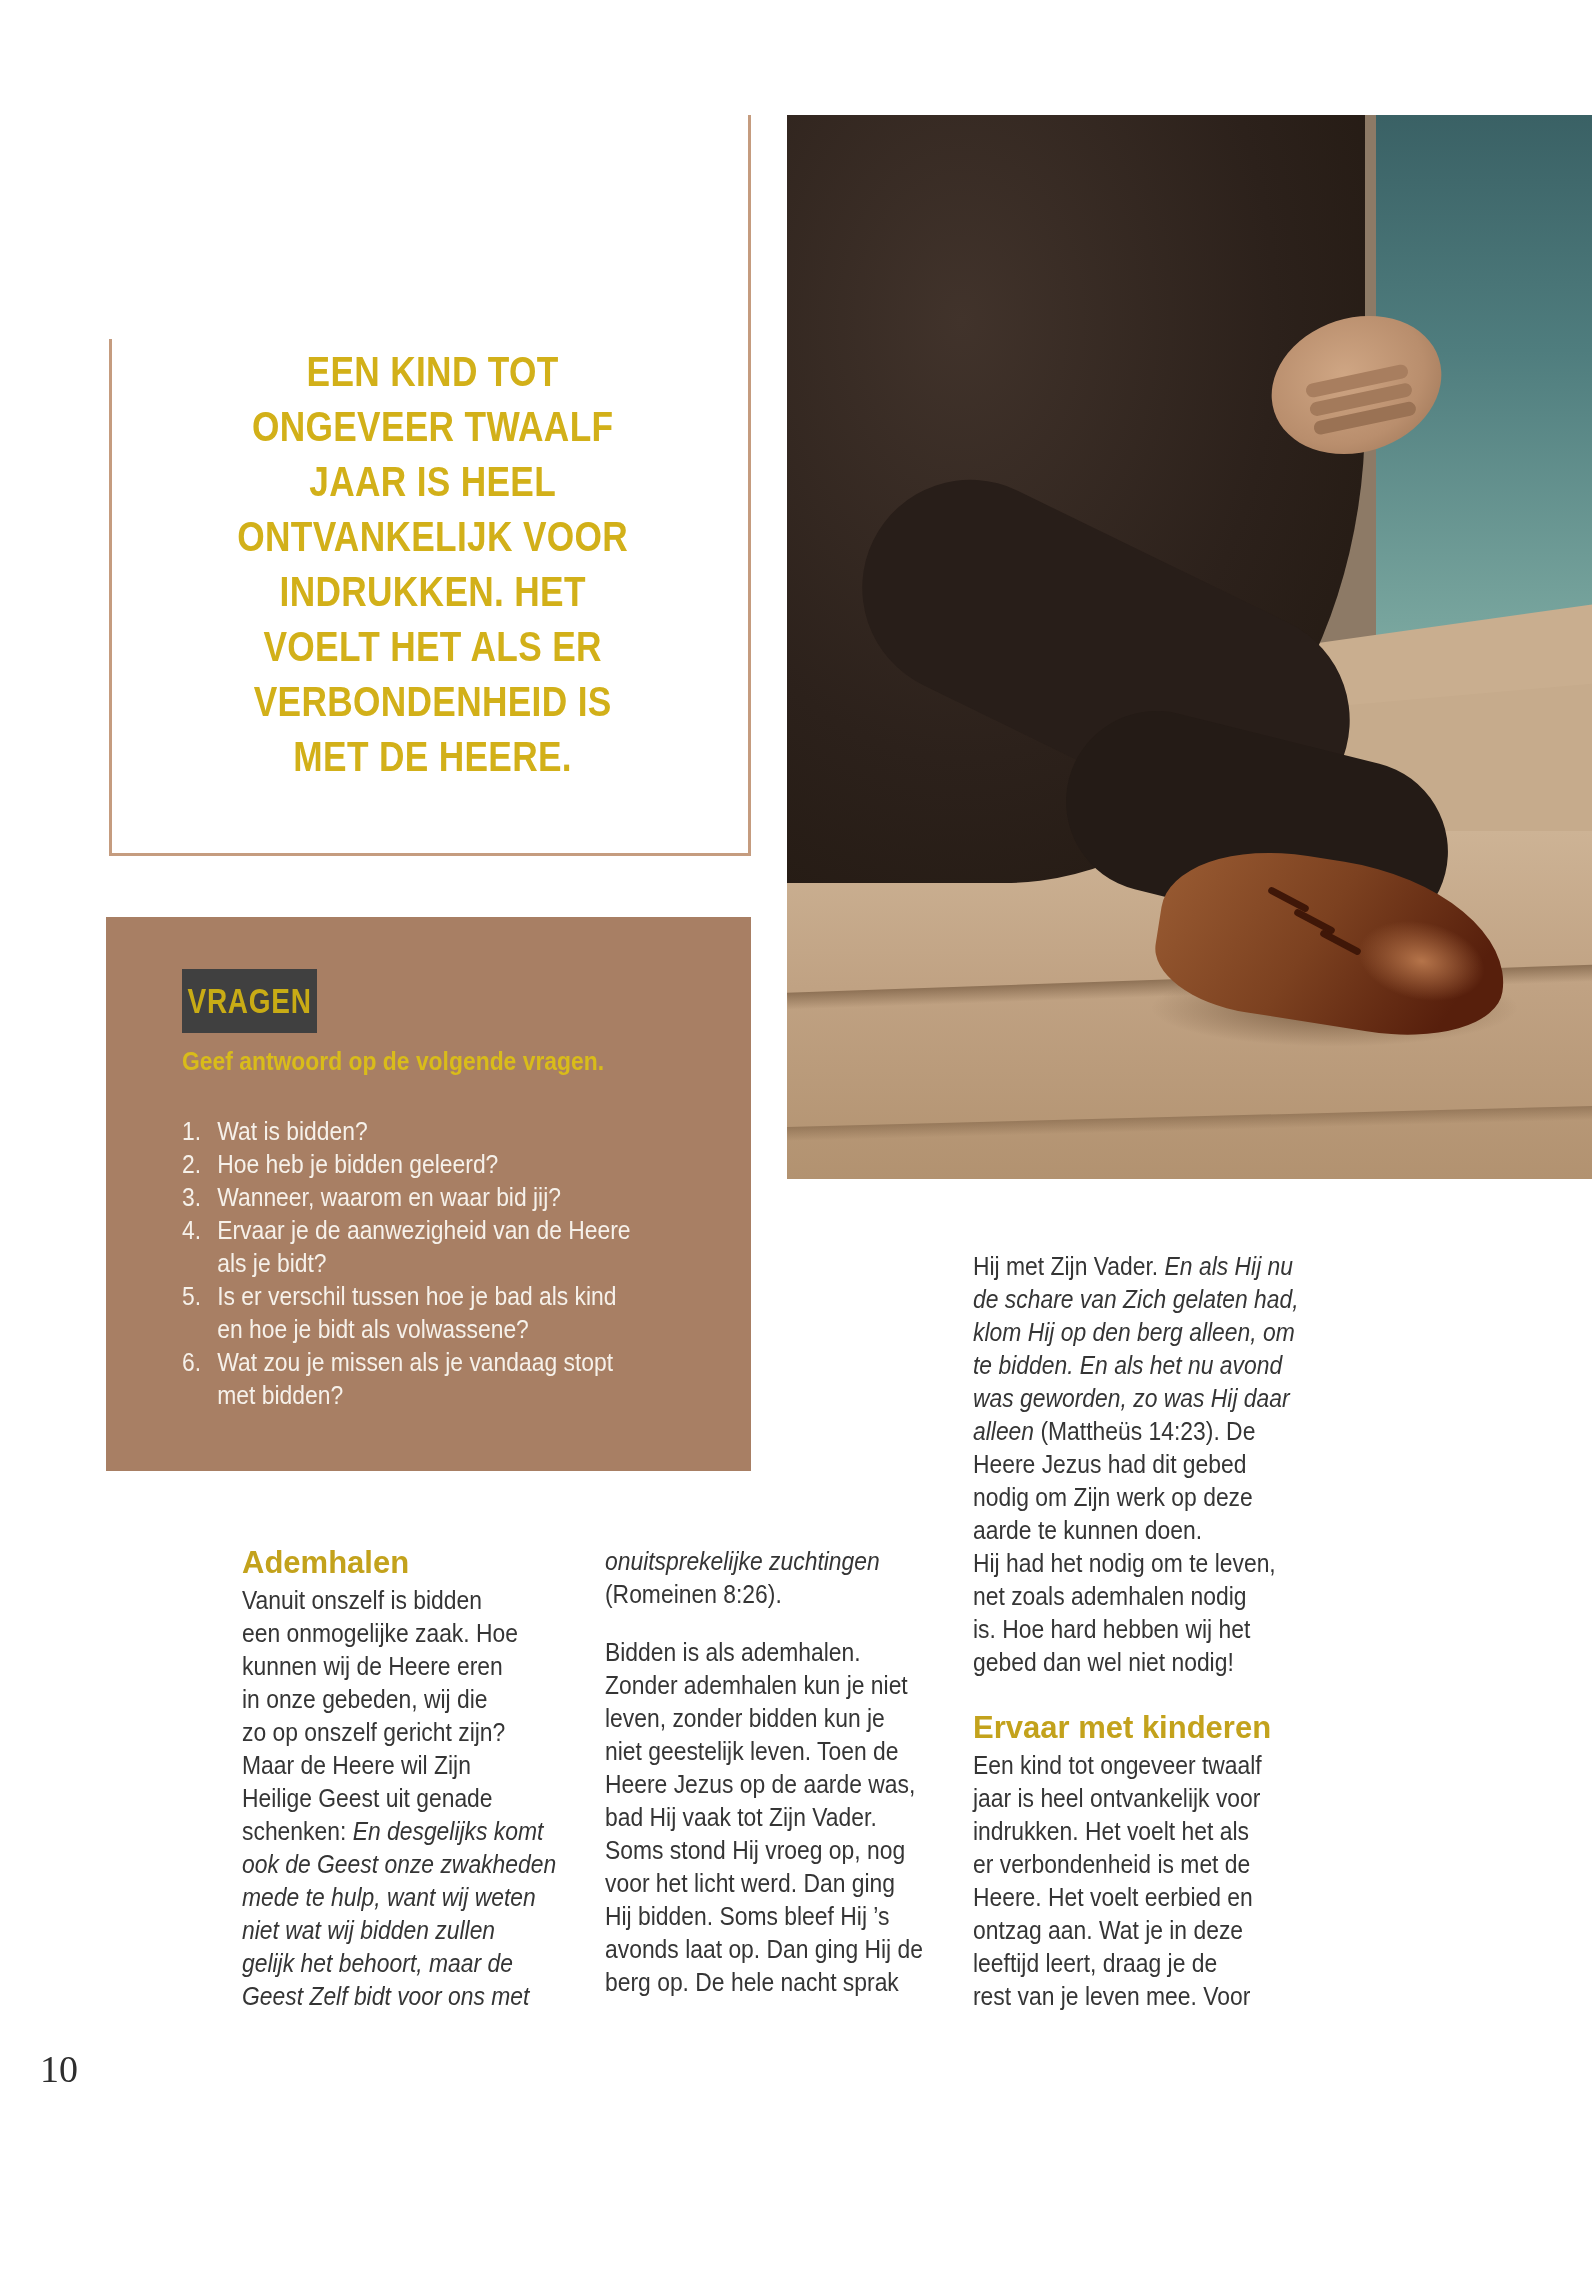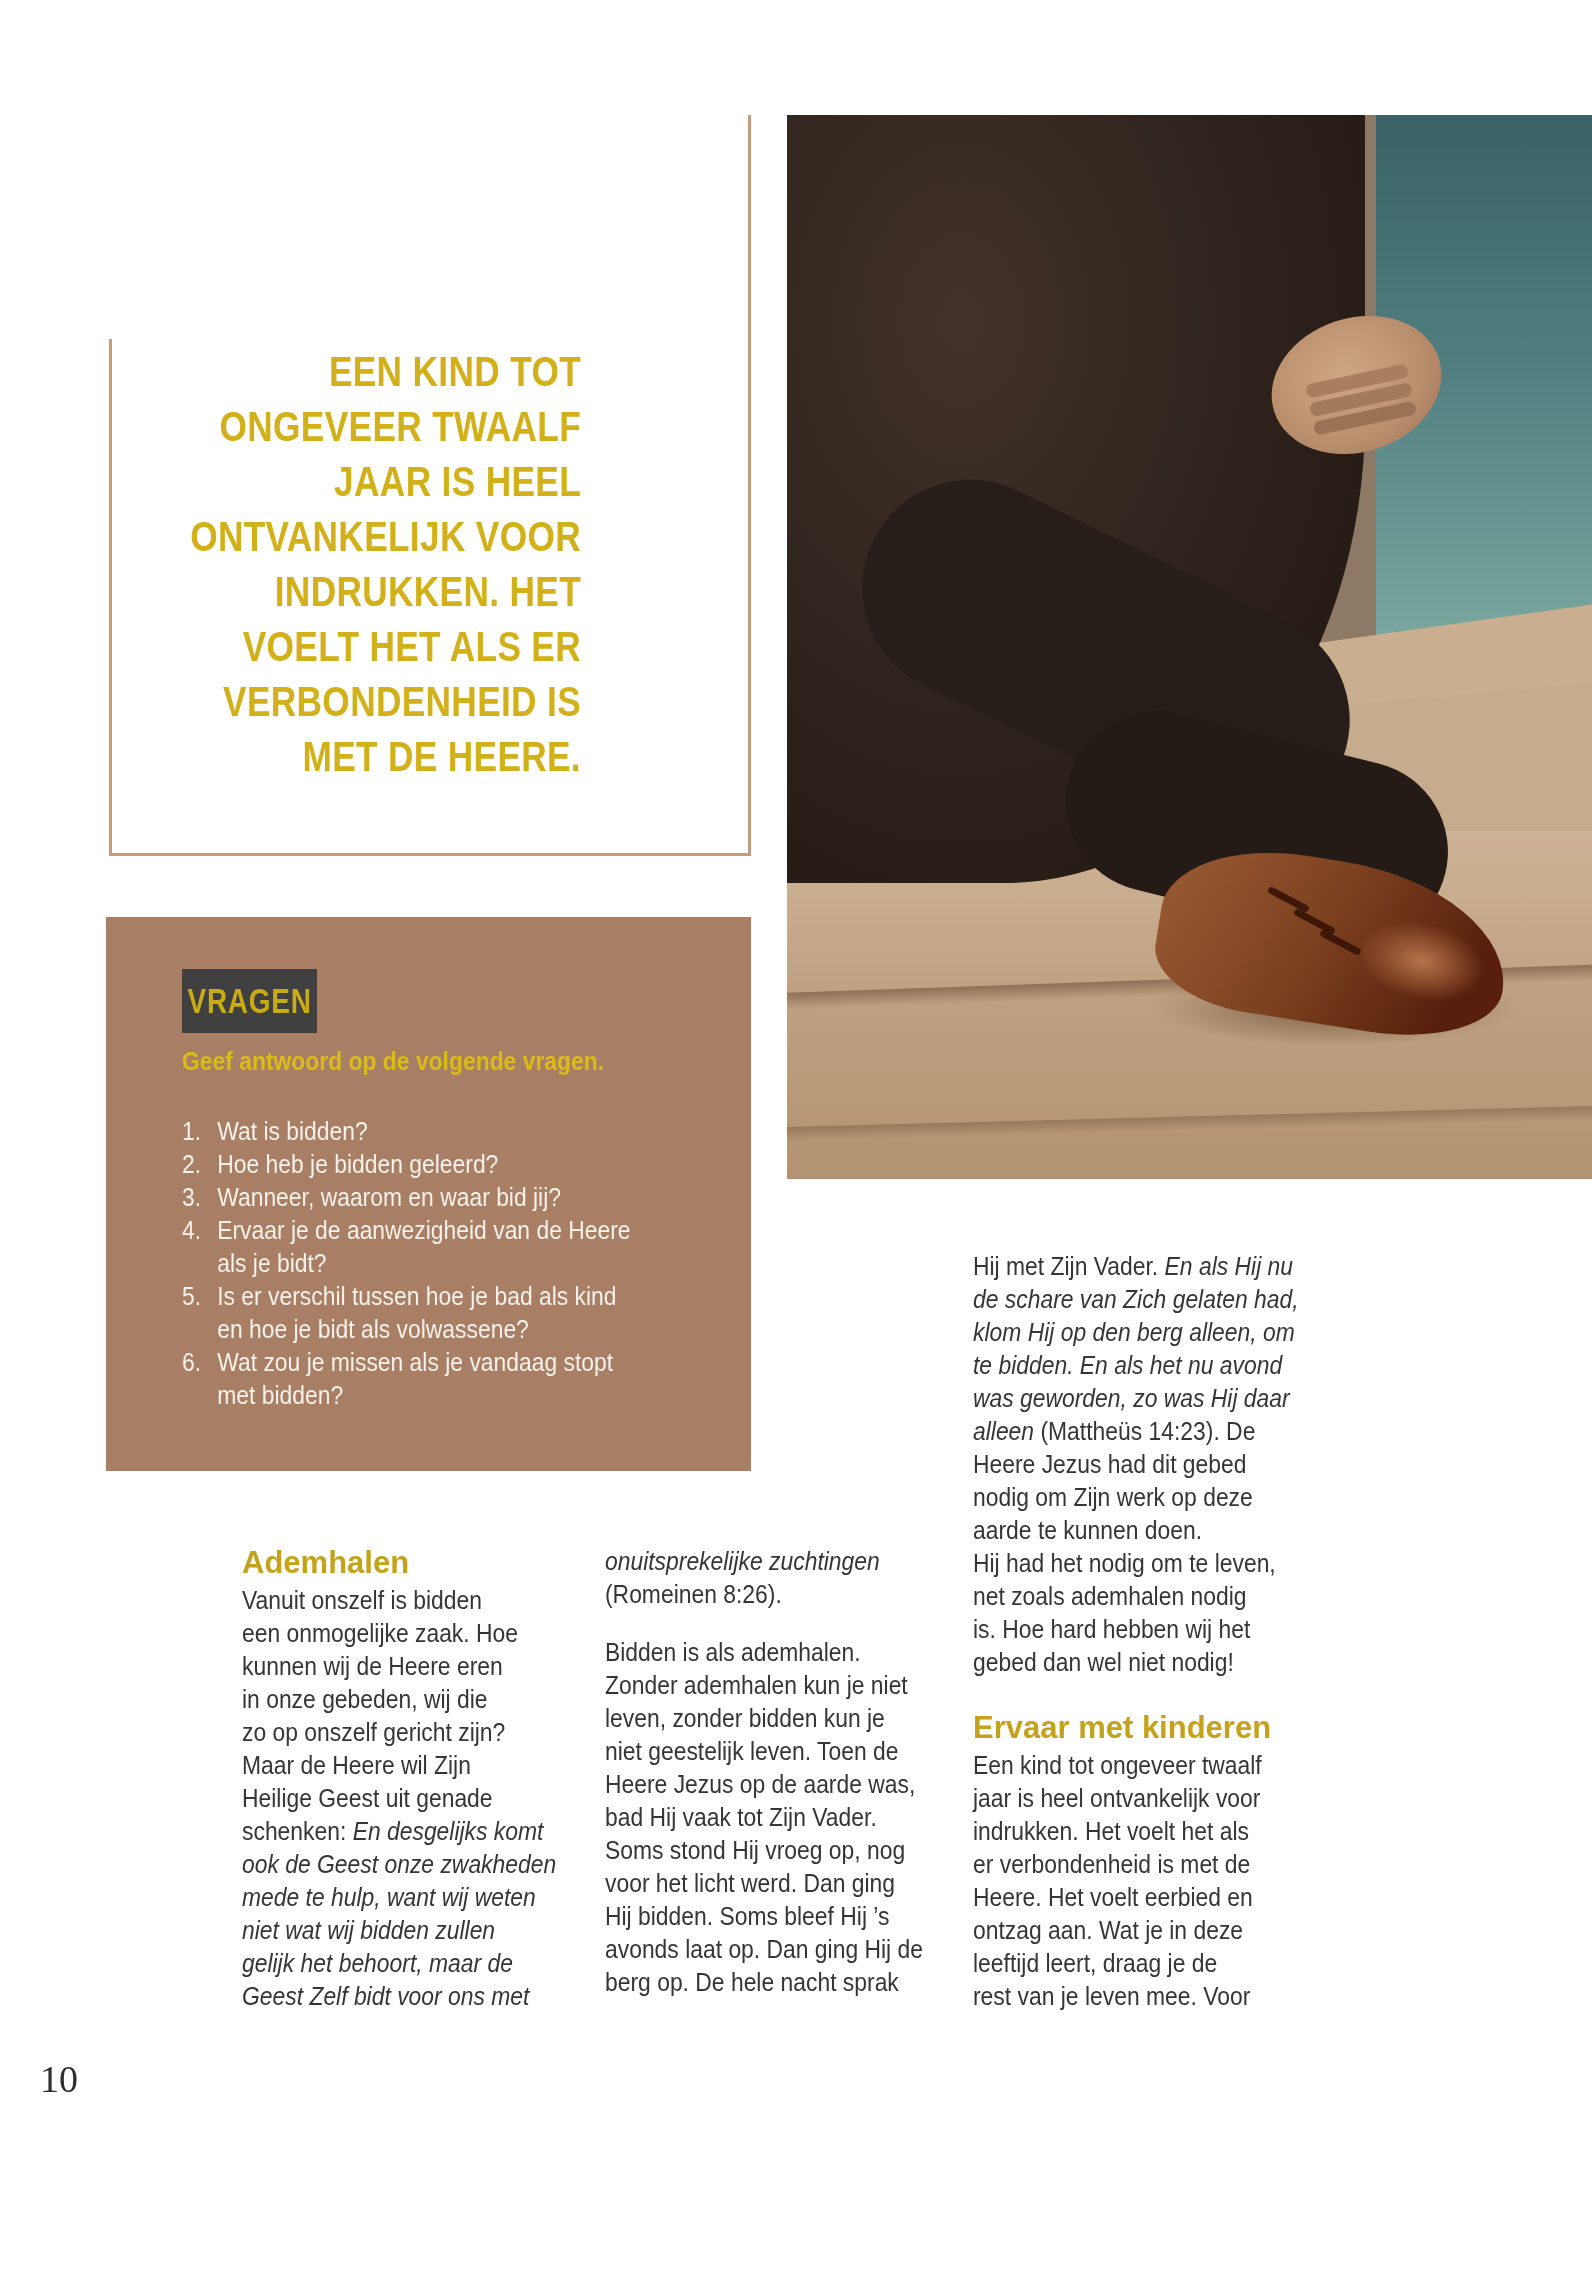--- a/index.html
+++ b/index.html
@@ -5,21 +5,21 @@
   html,body{margin:0;padding:0;}
   body{
     width:1592px;height:2295px;position:relative;background:#ffffff;
     font-family:"Liberation Sans",sans-serif;overflow:hidden;
   }
 
   
   .frame-line{position:absolute;background:#c59c7f;}
 
   
-  .quote-block{position:absolute;top:344px;right:1011px;width:535px;text-align:right;}
+  .quote-block{position:absolute;top:344px;right:940px;width:535px;text-align:center;}
   .qline{
     display:block;line-height:55px;font-size:43px;font-weight:bold;
     color:#d2b019;letter-spacing:0.4px;white-space:nowrap;
     transform:scaleX(.82);transform-origin:100% 50%;
   }
 
   
   .vragen-box{position:absolute;left:106px;top:917px;width:645px;height:554px;background:#a87f64;}
   .vragen-label{
     position:absolute;left:76px;top:52px;width:135px;height:64px;background:#404040;
@@ -80,21 +80,21 @@
     font-family:Liberation Sans, sans-serif;font-weight:bold;font-size:31px;line-height:35px;
     color:#c3a21c;margin-bottom:3.5px;white-space:nowrap;
   }
   .tline{font-size:26px;line-height:33px;white-space:nowrap;
     transform:scaleX(.88);transform-origin:0 50%;}
   .tline .em{font-style:italic;}
   .gap{width:8.6px;}
 
   .page-number{
     position:absolute;left:40px;top:2047px;
-    font-family:"Liberation Serif",serif;font-size:38px;color:#2e2e2e;margin-top:10px;
+    font-family:"Liberation Serif",serif;font-size:38px;color:#2e2e2e;
   }
 </style>
 </head>
 <body>
 
 <div class="frame-line" style="left:109px;top:339px;width:2.6px;height:515px;"></div>
 <div class="frame-line" style="left:748px;top:115px;width:2.6px;height:740px;"></div>
 <div class="frame-line" style="left:109px;top:853px;width:642px;height:2.6px;"></div>
 
 <div class="quote-block">

